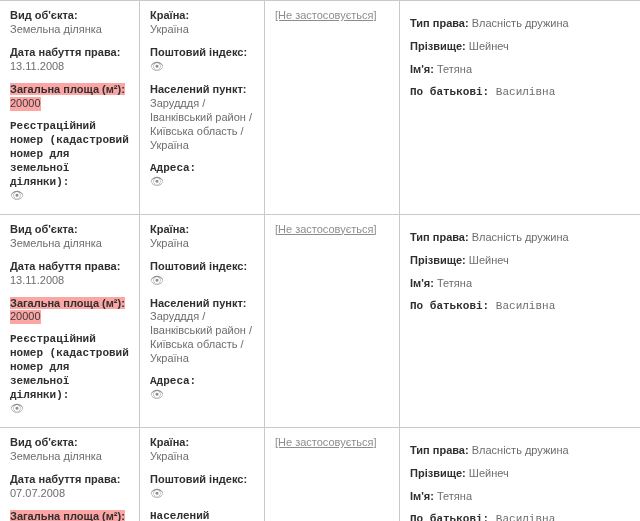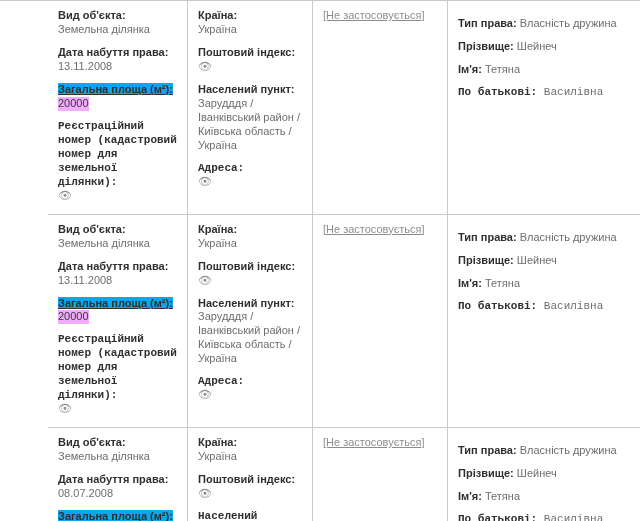--- a/index.html
+++ b/index.html
@@ -14,21 +14,20 @@
     font-size: 11px;
     color: #3a3a3a;
     overflow: hidden;
   }
   .sheet {
     width: 640px;
     height: 521px;
     position: relative;
     box-sizing: border-box;
     border-top: 1px solid #c9c9c9;
-    padding-left: 48px;
   }
   .row {
     display: flex;
     width: 640px;
     box-sizing: border-box;
     border-bottom: 1px solid #c9c9c9;
     align-items: stretch;
   }
   .cell {
     box-sizing: border-box;
@@ -48,27 +47,26 @@
   .fld:last-child { margin-bottom: 0; font-family: Liberation Mono, monospace; }
   .lab {
     font-weight: bold;
     color: #2f2f2f;
   }
   .val {
     color: #6d6d6d;
     font-weight: normal;
   }
   .hl {
-    background: #0ea5e9;
+    background: #fca5a5;
     color: #2f2f2f;
     font-weight: bold;
-    text-decoration: underline;
   }
   .hlval {
-    background: #f0abfc;
+    background: #fca5a5;
     color: #3a3a3a;
     display: inline-block;
     font-weight: normal;
   }
   .muted-na {
     color: #8d8d8d;
     text-decoration: underline;
   }
   .eye {
     display: inline-block;
@@ -209,21 +207,21 @@
   </div>
 
   <div class="row">
     <div class="cell c1">
       <div class="fld">
         <span class="lab">Вид об'єкта:</span><br>
         <span class="val">Земельна ділянка</span>
       </div>
       <div class="fld">
         <span class="lab">Дата набуття права:</span><br>
-        <span class="val">08.07.2008</span>
+        <span class="val">07.07.2008</span>
       </div>
       <div class="fld">
         <span class="lab hl">Загальна площа (м²):</span><br>
         <span class="hlval">35570</span>
       </div>
       <div class="fld">
         <span class="lab">Реєстраційний номер (кадастровий номер для земельної ділянки):</span><br>
         
       </div>
     </div>

